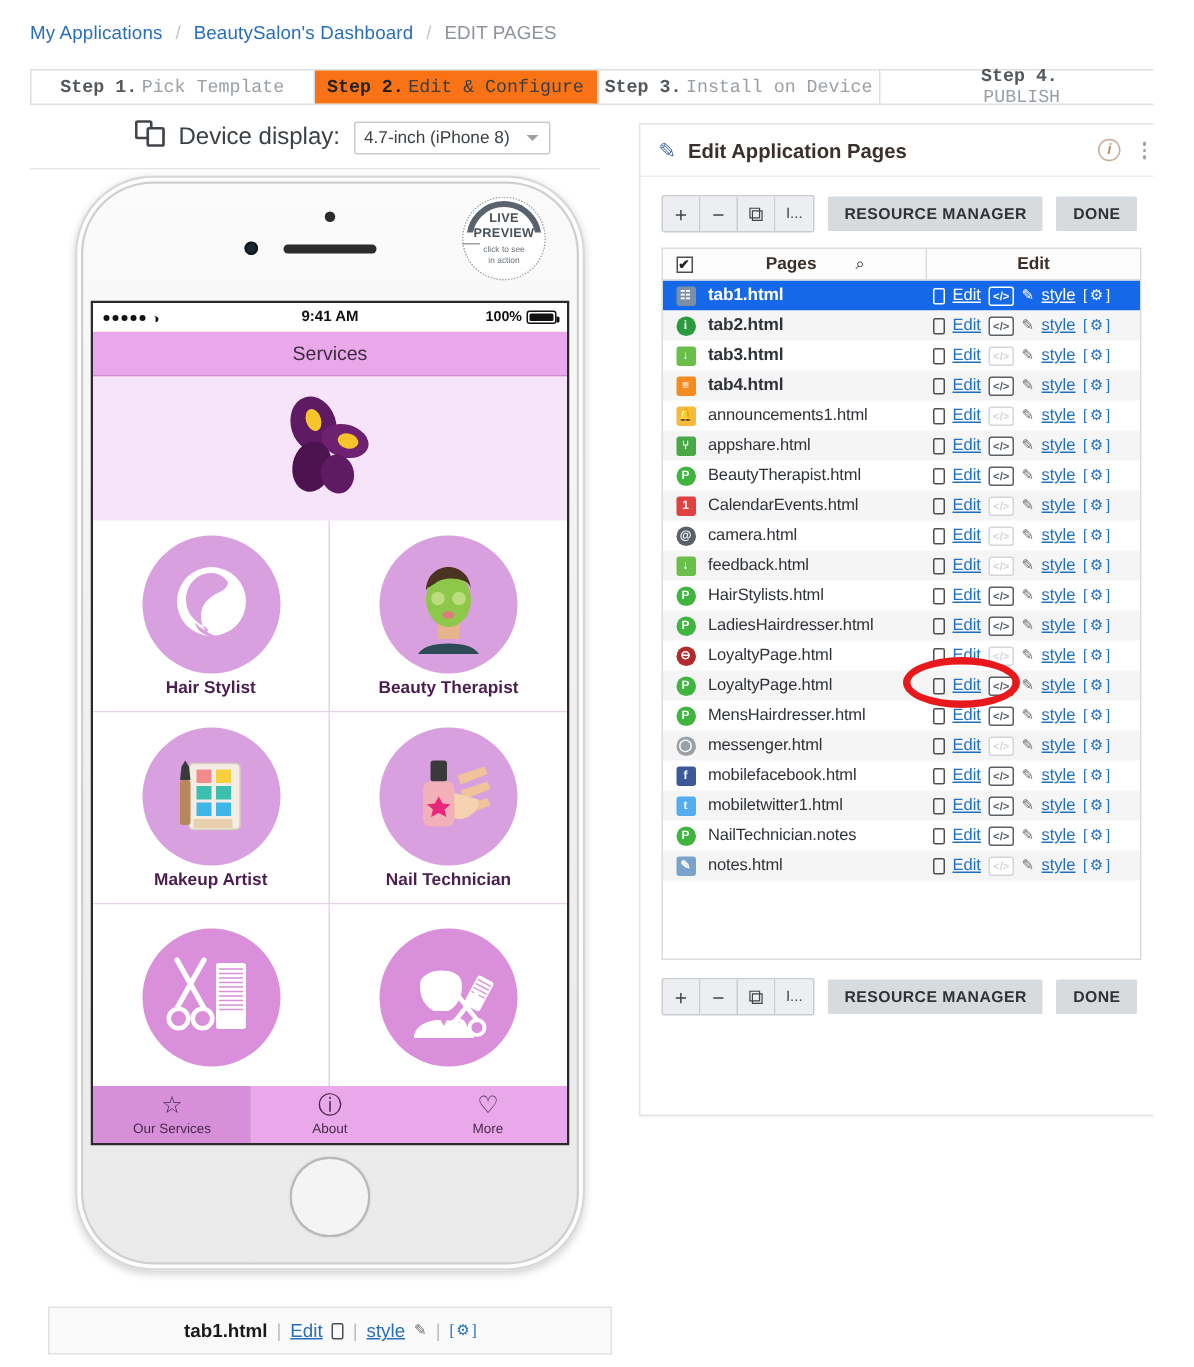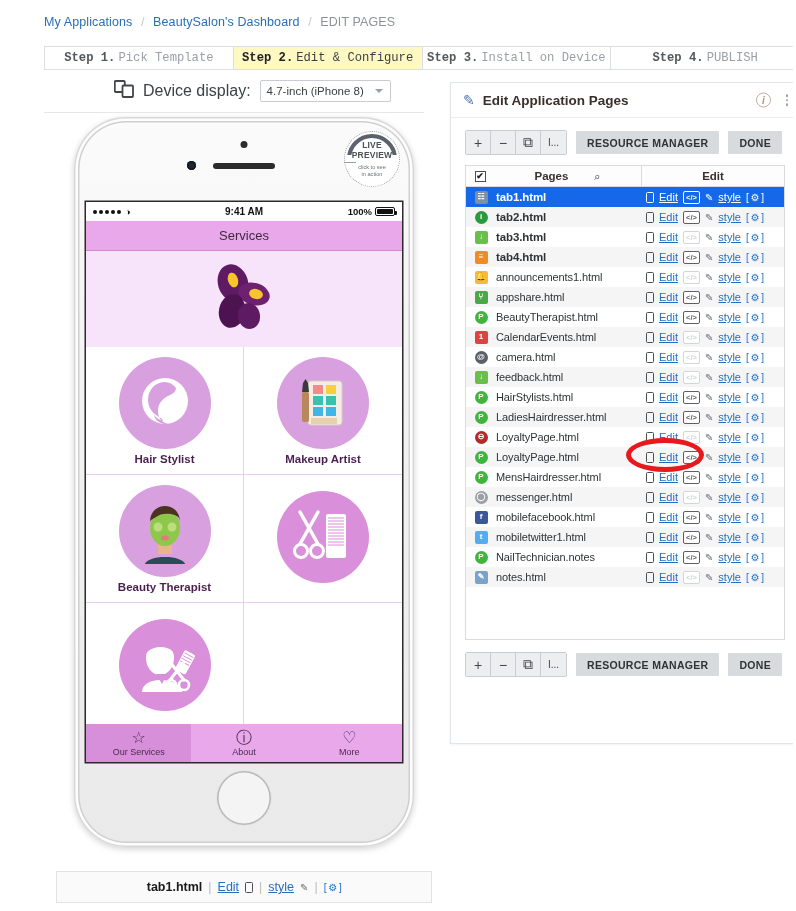--- a/index.html
+++ b/index.html
@@ -3,21 +3,21 @@
 <meta charset="utf-8">
 <style>
   * { box-sizing: border-box; }
   html, body {
     margin: 0; padding: 0;
     width: 796px; height: 911px;
     background: #ffffff;
     font-family: "Liberation Sans", sans-serif;
     -webkit-font-smoothing: antialiased;
   }
-  #app { position: relative; width: 769px; height: 911px; overflow: hidden; margin-left: 24px; }
+  #app { position: relative; width: 769px; height: 911px; overflow: hidden; }
 
   
   .breadcrumb {
     position: absolute; left: 20px; top: 15px;
     font-size: 12.5px; color: #9aa0a6; letter-spacing: .1px;
   }
   .breadcrumb a { color: #2a6ebb; text-decoration: none; }
   .breadcrumb .sep { color: #c4c8cc; margin: 0 5px; }
   .breadcrumb .cur { color: #8d9399; }
 
@@ -25,23 +25,23 @@
   .steps {
     position: absolute; left: 20px; top: 46px;
     width: 756px; height: 24px;
     display: flex; border: 1px solid #dcdfe2; background: #fff;
   }
   .step {
     flex: 1 1 0; display: flex; align-items: center; justify-content: center;
     font-size: 12.2px; color: #9aa0a6; border-right: 1px solid #dcdfe2;
     white-space: nowrap; cursor: pointer; font-family: Liberation Mono, monospace;
   }
-  .step:last-child { border-right: none; }
+  .step:last-child { border-right: none; flex-direction: column; }
   .step b { color: #53585d; font-weight: bold; margin-right: 3px; }
-  .step.active { background: #fef9c3; color: #3a3f44; }
+  .step.active { background: #f97316; color: #3a3f44; }
   .step.active b { color: #222; }
 
   
   .device-bar {
     position: absolute; left: 90px; top: 80px;
     display: flex; align-items: center; gap: 9px;
   }
   .device-bar .lbl { font-size: 16px; color: #3c4145; }
   .device-select {
     width: 131px; height: 22px; border: 1px solid #c8ccd0; background: #fff;
@@ -91,21 +91,21 @@
   }
   .screen {
     position: absolute; left: 12px; top: 85px;
     width: 316px; height: 560px; background: #fff;
     box-shadow: 0 0 0 1.5px #2a2a2a;
     overflow: hidden;
   }
 
   
   .live-badge {
-    position: absolute; right: 14px; top: 14px;
+    position: absolute; right: 26px; top: 14px;
     width: 56px; height: 56px; border-radius: 50%;
     background: #fff;
     display: flex; flex-direction: column; justify-content: center;
     text-align: center; cursor: pointer; z-index: 5;
   }
   .live-badge .arc {
     position: absolute; left: 3px; top: 3px; width: 50px; height: 50px;
     border-radius: 50%; border: 4px solid #5a636b;
     clip-path: polygon(0 0, 100% 0, 100% 42%, 0 42%);
   }
@@ -402,48 +402,62 @@
           <div class="circ" style="background:#d9a0e0">
             <svg width="62" height="62" viewBox="0 0 62 62">
               <circle cx="31" cy="29" r="23" fill="#fff"></circle>
               <path d="M31 10c-10 0-17 8-17 18 0 9 6 14 11 17 2 1 4 2 4 4 0 0-6-2-9-6 1 6 8 10 14 9-8-2-10-8-10-13 0-8 5-13 12-16 4-2 6-4 6-7-3-4-7-6-11-6z" fill="#d9a0e0"></path>
             </svg>
           </div>
           <div class="cap">Hair Stylist</div>
         </div>
         <div class="tile">
           <div class="circ" style="background:#d9a0e0">
+            <svg width="66" height="66" viewBox="0 0 66 66">
+              <path d="M33 59c-13 0-21 4-21 10h42c0-6-8-10-21-10z" fill="#2b4b55"></path>
+              <rect x="26" y="40" width="14" height="16" fill="#e8b48c"></rect>
+              <ellipse cx="33" cy="30" rx="15" ry="18" fill="#8ec84a"></ellipse>
+              <path d="M18 24c0-10 7-16 15-16s15 6 15 16c0-6-5-7-9-8-5-1-12 0-15 3-3 2-6 3-6 5z" fill="#4a3320"></path>
+              <circle cx="26" cy="29" r="4.5" fill="#bcdd7d"></circle>
+              <circle cx="40" cy="29" r="4.5" fill="#bcdd7d"></circle>
+              <ellipse cx="33" cy="40" rx="4" ry="2.5" fill="#e07b7b"></ellipse>
+            </svg>
+          </div>
+          <div class="cap">Beauty Therapist</div>
+        </div>
+        <div class="tile">
+          <div class="circ" style="background:#d9a0e0">
             <svg width="58" height="58" viewBox="0 0 58 58">
               <rect x="14" y="7" width="34" height="44" rx="3" fill="#f3ede4" stroke="#d8cdbd" stroke-width="1"></rect>
               <rect x="19" y="11" width="10" height="9" fill="#f28b8b"></rect>
               <rect x="32" y="11" width="10" height="9" fill="#f7cf3f"></rect>
               <rect x="19" y="22" width="10" height="9" fill="#3bbfae"></rect>
               <rect x="32" y="22" width="10" height="9" fill="#3bbfae"></rect>
               <rect x="19" y="33" width="10" height="9" fill="#3fb5e8"></rect>
               <rect x="32" y="33" width="10" height="9" fill="#3fb5e8"></rect>
               <rect x="17" y="44" width="26" height="6" fill="#e8cfae"></rect>
               <rect x="8" y="18" width="7" height="30" rx="2" fill="#b8875a"></rect>
               <path d="M8 18h7l-1-9-2.5-4-2.5 4z" fill="#3a3a3a"></path>
             </svg>
           </div>
           <div class="cap">Makeup Artist</div>
         </div>
         <div class="tile">
           <div class="circ" style="background:#d9a0e0">
-            <svg width="66" height="66" viewBox="0 0 66 66">
-              <path d="M33 59c-13 0-21 4-21 10h42c0-6-8-10-21-10z" fill="#2b4b55"></path>
-              <rect x="26" y="40" width="14" height="16" fill="#e8b48c"></rect>
-              <ellipse cx="33" cy="30" rx="15" ry="18" fill="#8ec84a"></ellipse>
-              <path d="M18 24c0-10 7-16 15-16s15 6 15 16c0-6-5-7-9-8-5-1-12 0-15 3-3 2-6 3-6 5z" fill="#4a3320"></path>
-              <circle cx="26" cy="29" r="4.5" fill="#bcdd7d"></circle>
-              <circle cx="40" cy="29" r="4.5" fill="#bcdd7d"></circle>
-              <ellipse cx="33" cy="40" rx="4" ry="2.5" fill="#e07b7b"></ellipse>
+            <svg width="60" height="60" viewBox="0 0 60 60">
+              <path d="M36 16l18-6 2 5-18 7z" fill="#f0c39a"></path>
+              <path d="M38 26l18-6 2 5-18 7z" fill="#f0c39a"></path>
+              <path d="M40 36l16-5 2 5-17 6z" fill="#f0c39a"></path>
+              <path d="M33 44c-6-4-9-11-5-18l22 6c2 7-9 16-17 12z" fill="#f5d2b0"></path>
+              <rect x="18" y="6" width="11" height="14" rx="2" fill="#3a3a3a"></rect>
+              <rect x="13" y="20" width="21" height="30" rx="5" fill="#f2b0b8"></rect>
+              <path d="M23.5 30l2.6 4.6 5.2.5-3.9 3.5 1.2 5.1-5.1-2.7-5.1 2.7 1.2-5.1-3.9-3.5 5.2-.5z" fill="#e8277a"></path>
             </svg>
           </div>
-          <div class="cap">Beauty Therapist</div>
+          <div class="cap">Nail Technician</div>
         </div>
         <div class="tile">
           <div class="circ" style="background:#d98fd9">
             <svg width="66" height="66" viewBox="0 0 66 66">
               <rect x="36" y="10" width="20" height="44" rx="2" fill="#fff"></rect>
               <g stroke="#d98fd9" stroke-width="1">
                 <line x1="38" y1="14" x2="54" y2="14"></line>
                   <line x1="38" y1="17" x2="54" y2="17"></line>
                 <line x1="38" y1="20" x2="54" y2="20"></line>
                   <line x1="38" y1="23" x2="54" y2="23"></line>

